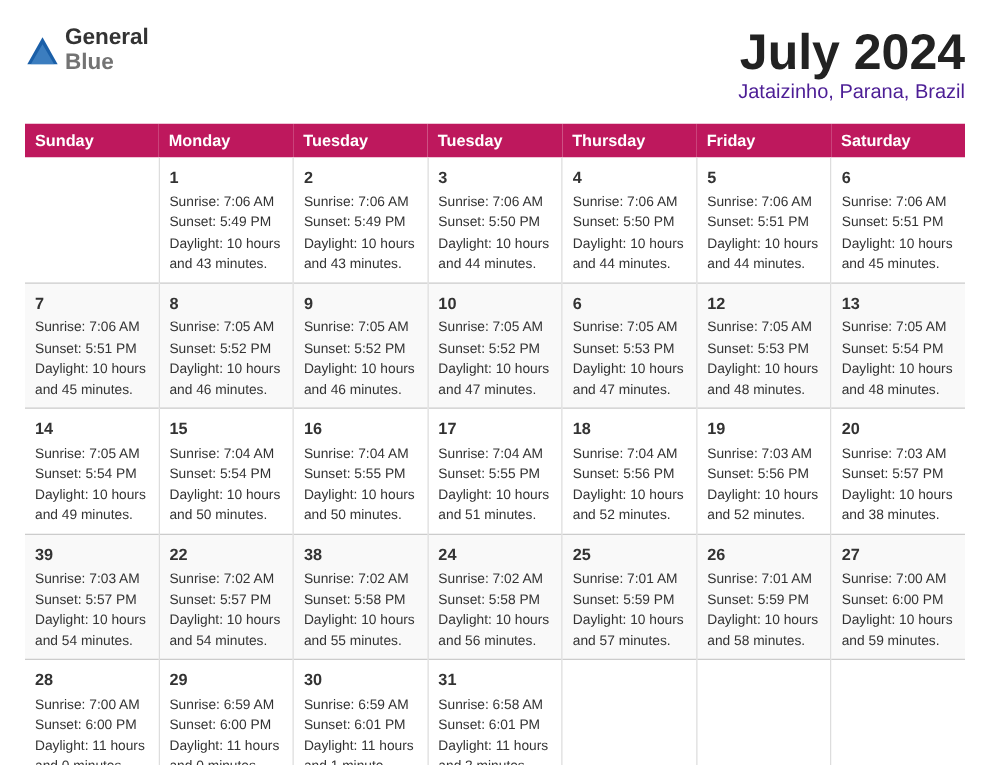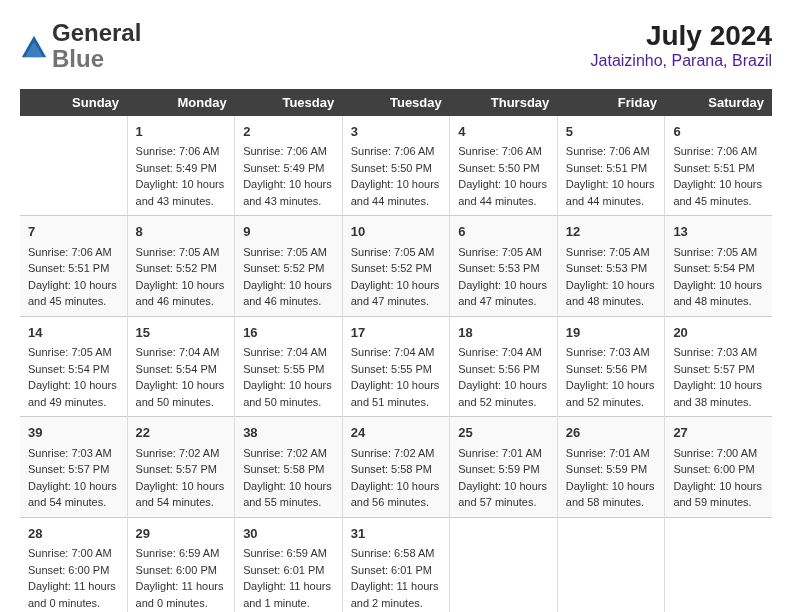--- a/index.html
+++ b/index.html
@@ -16,54 +16,54 @@
       align-items: flex-start;
       margin-bottom: 16px;
     }
     .logo {
       display: flex;
       align-items: center;
     }
     .logo-text {
       display: flex;
       flex-direction: column;
-      font-size: 24px;
+      font-size: 18px;
       font-weight: bold;
       line-height: 1.1;
     }
     .logo-general { color: #333; }
     .logo-blue { color: #737373; }
     .logo-icon {
       width: 28px;
       height: 28px;
       margin-right: 4px;
       margin-top: 4px;
     }
     .title-section {
       text-align: right;
     }
     .month-year {
-      font-size: 28px;
+      font-size: 40px;
       font-weight: bold;
       color: #222;
     }
     .location {
       font-size: 16px;
       color: #4c1d95;
     }
     table {
       width: 100%;
       border-collapse: collapse;
       font-size: 11px;
     }
     thead tr th {
-      background-color: #404040;
+      background-color: #be185d;
       color: #fff;
       padding: 6px 8px;
-      text-align: right;
+      text-align: left;
       font-size: 13px;
       font-weight: bold;
     }
     tbody tr {
       border-bottom: 1px solid #ccc;
     }
     tbody tr:nth-child(odd) {
       background: #fff;
     }
     tbody tr:nth-child(even) {

